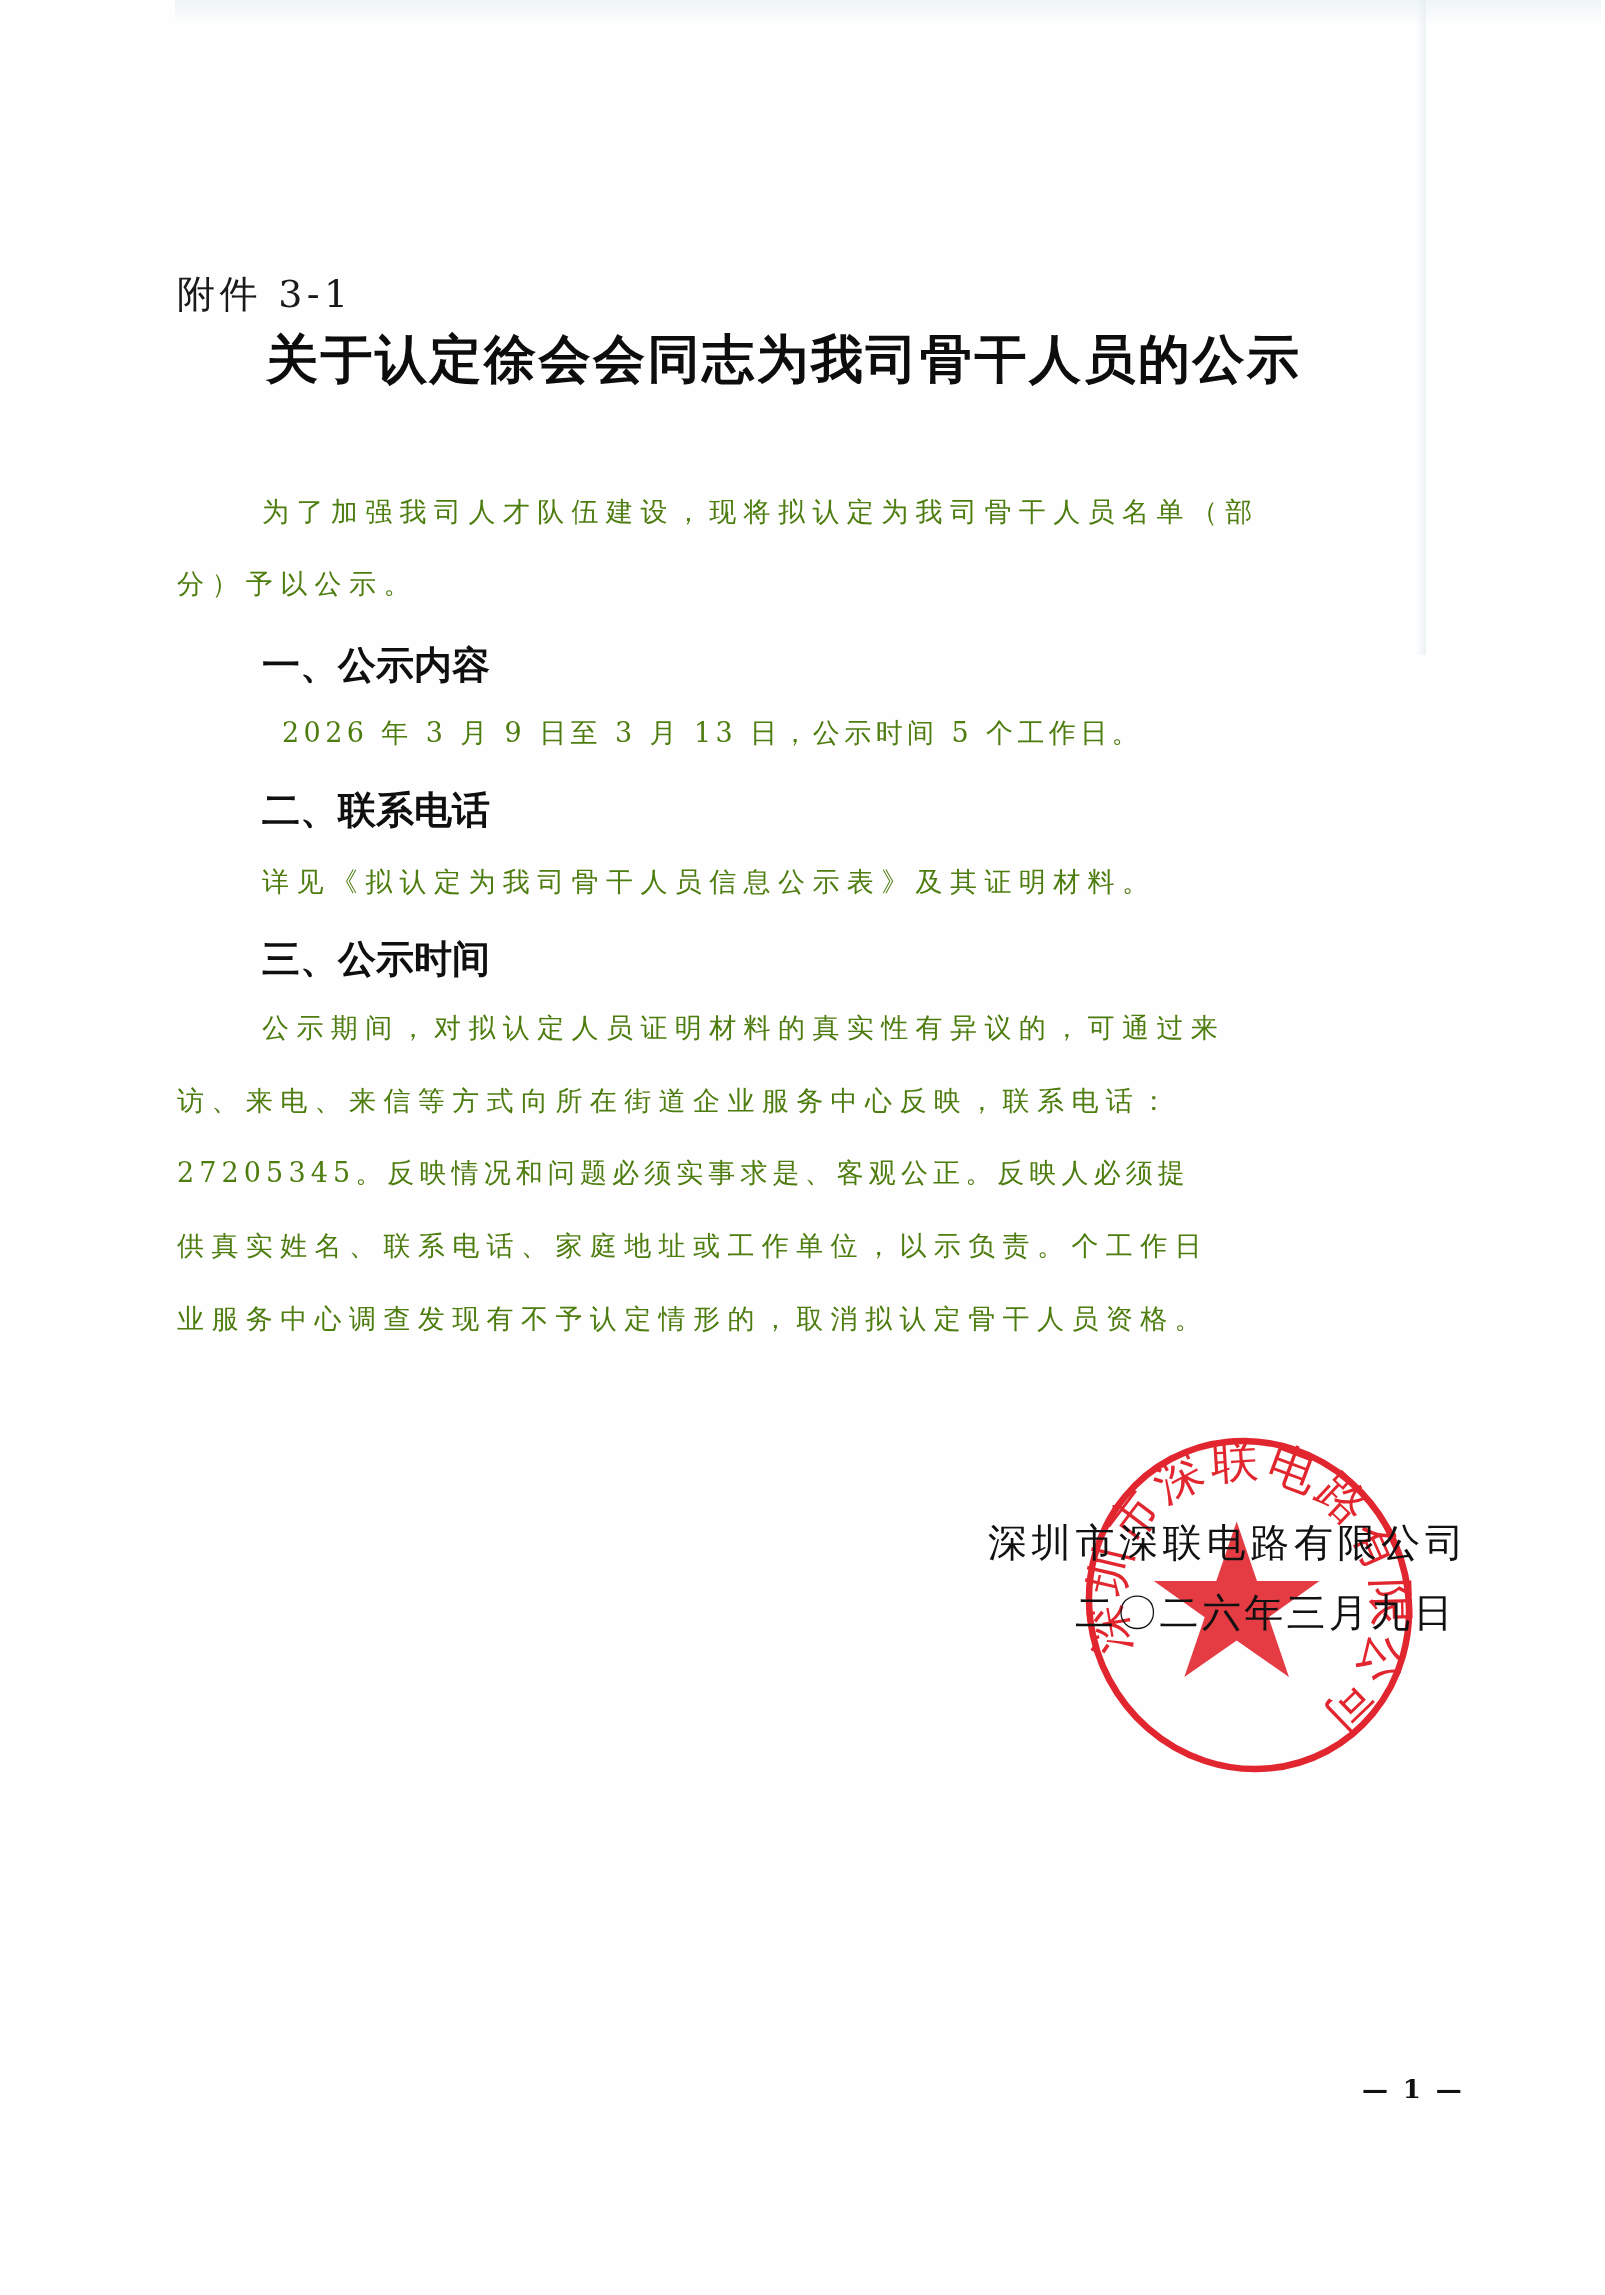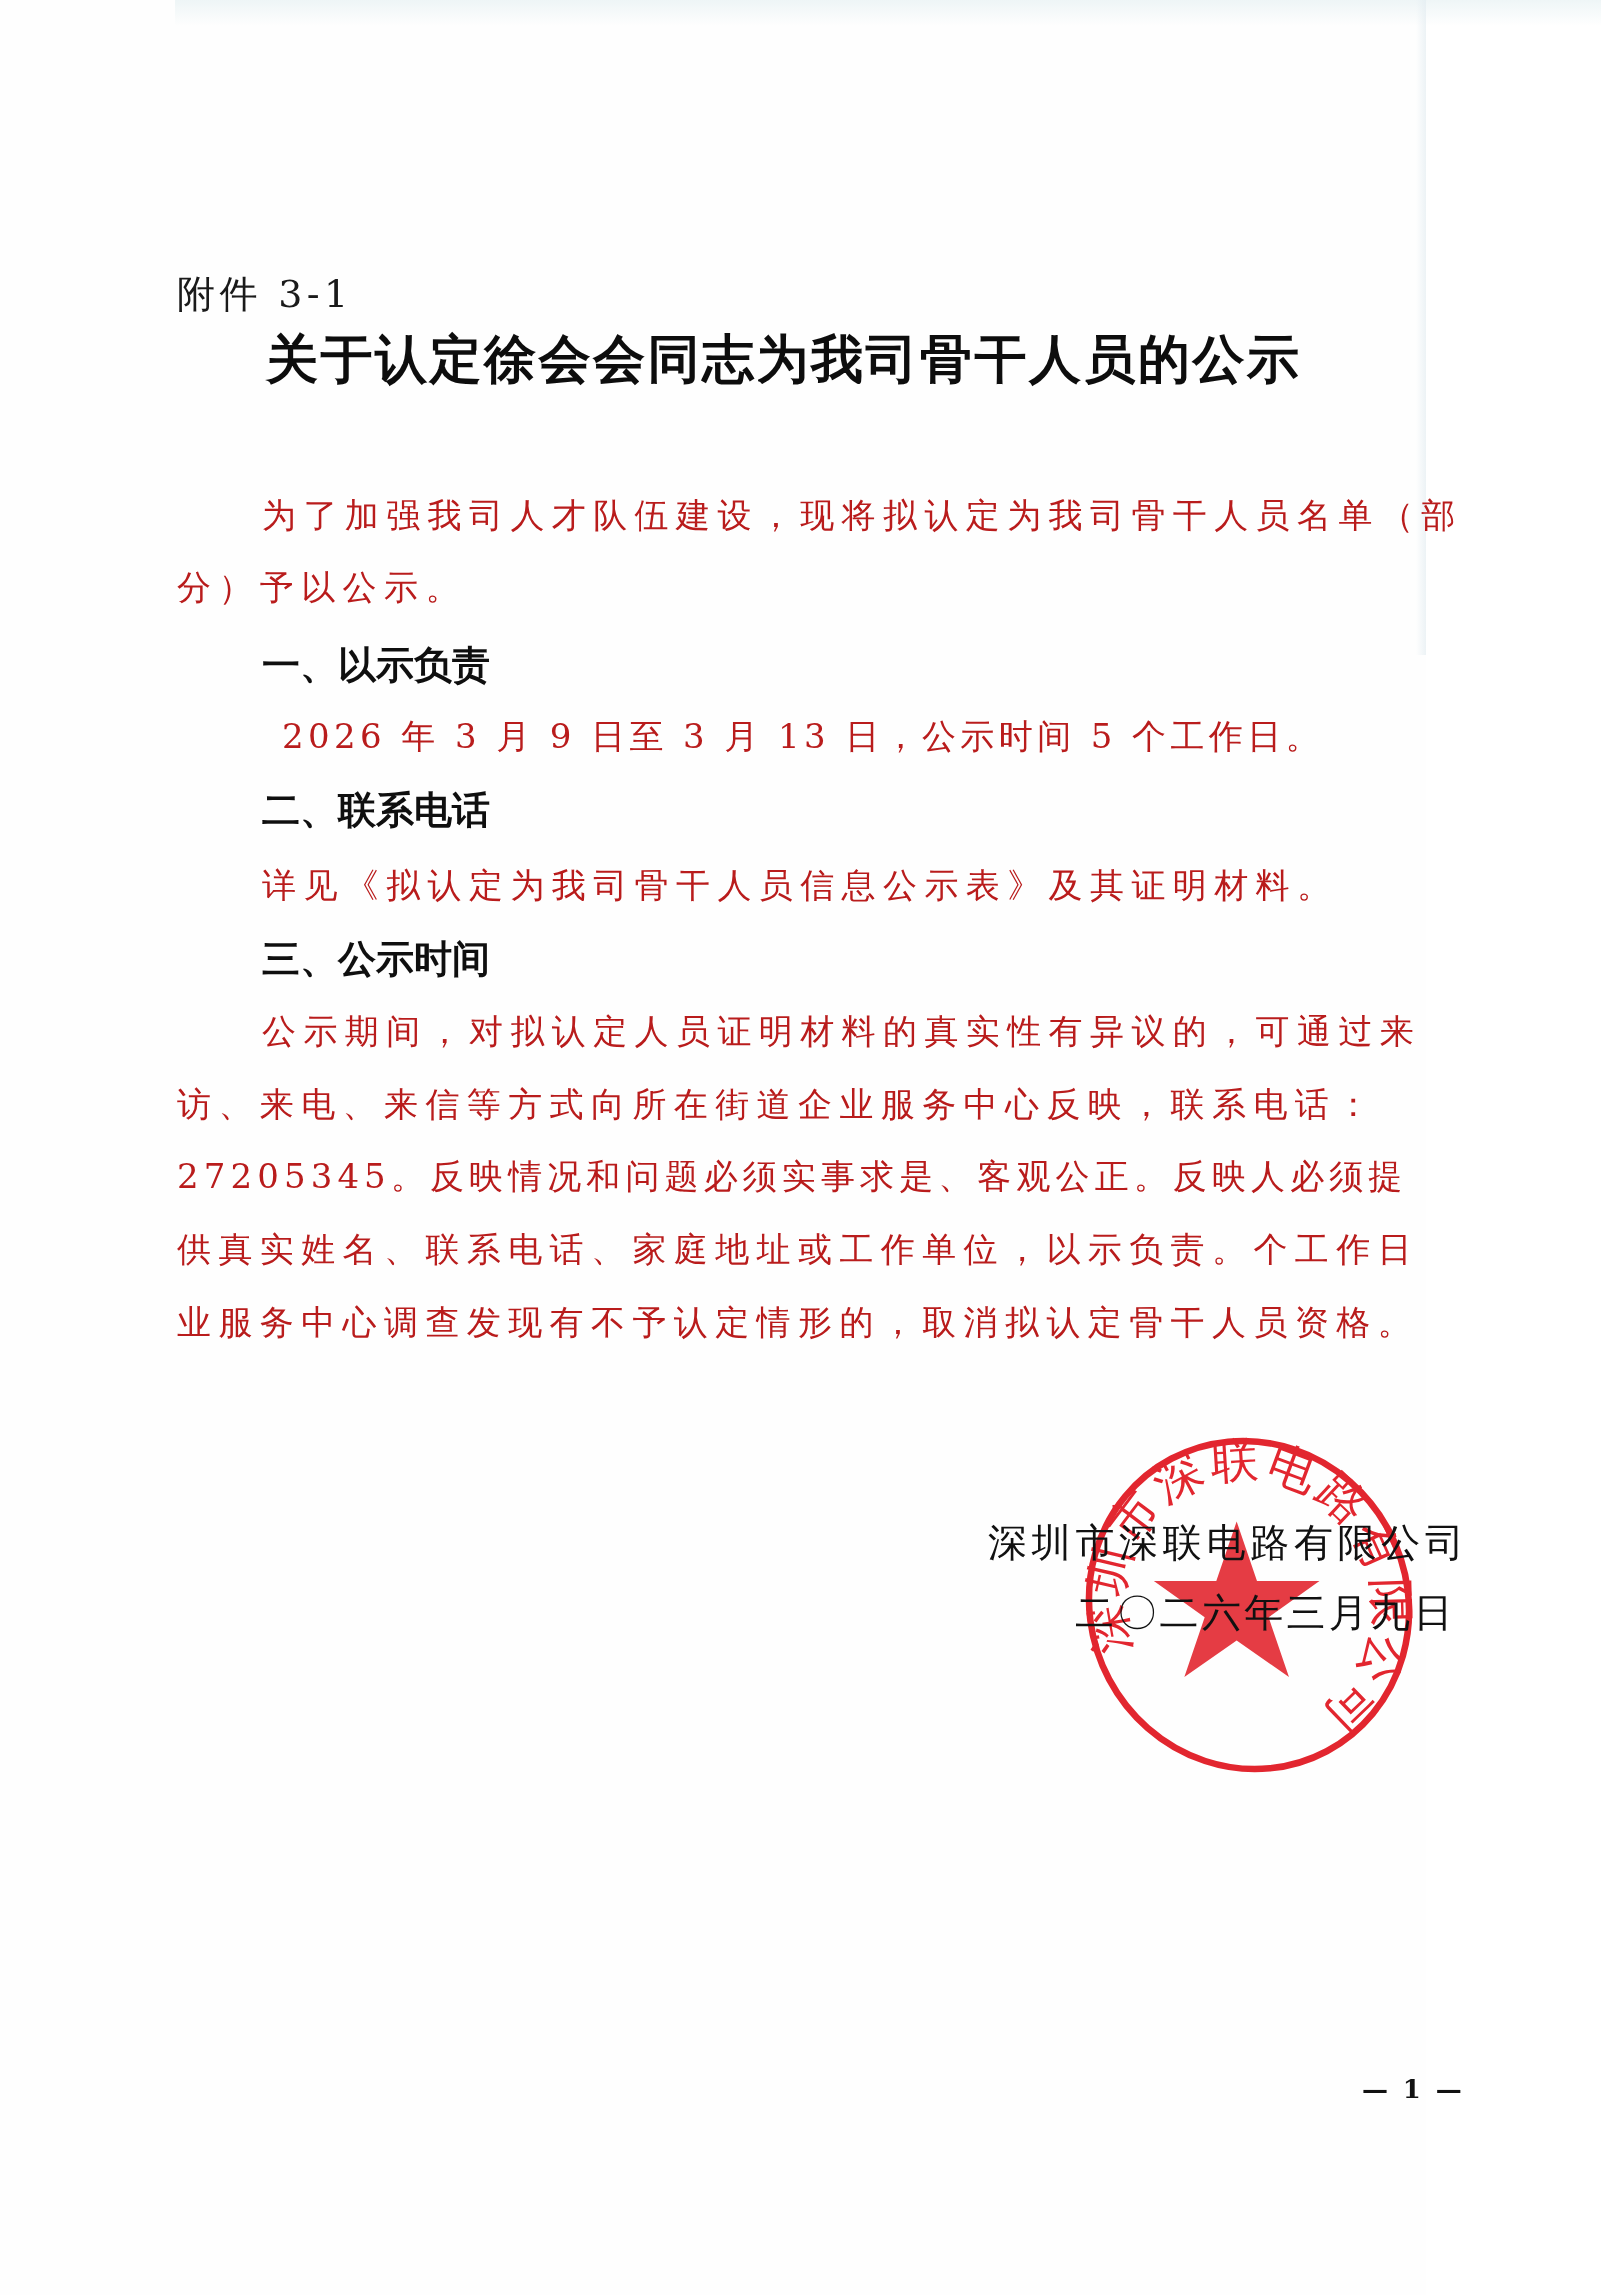--- a/index.html
+++ b/index.html
@@ -49,23 +49,23 @@
     .title {
       top: 333px;
       left: 266px;
       width: auto;
       font-size: 52px;
       font-weight: bold;
       letter-spacing: 2.5px;
       color: #0d0d0d;
     }
     .body-text {
-      font-size: 34px;
+      font-size: 27px;
       letter-spacing: 7.4px;
-      color: #b91c1c;
+      color: #4d7c0f;
     }
     .indent { left: 262px; width: 1196px; }
     .heading {
       left: 262px;
       font-family: "DejaVu Sans", "Liberation Sans", sans-serif;
       font-weight: bold;
       font-size: 38px;
       letter-spacing: 0px;
       color: #0f0f0f;
     }
@@ -105,21 +105,21 @@
   <div class="scan-top"></div>
   <div class="scan-right"></div>
 
   <div class="line attachment">附件 3-1</div>
 
   <div class="line title">关于认定徐会会同志为我司骨干人员的公示</div>
 
   <div class="line body-text indent" style="top:498px;">为了加强我司人才队伍建设，现将拟认定为我司骨干人员名单（部</div>
   <div class="line body-text" style="top:570px;">分）予以公示。</div>
 
-  <div class="line heading" style="top:646px;">一、以示负责</div>
+  <div class="line heading" style="top:646px;">一、公示内容</div>
   <div class="line body-text indent" style="top:719px; letter-spacing:4.4px;margin-left:20px;">2026 年 3 月 9 日至 3 月 13 日，公示时间 5 个工作日。</div>
 
   <div class="line heading" style="top:791px;">二、联系电话</div>
   <div class="line body-text indent" style="top:868px;">详见《拟认定为我司骨干人员信息公示表》及其证明材料。</div>
 
   <div class="line heading" style="top:940px;">三、公示时间</div>
   <div class="line body-text indent" style="top:1014px;">公示期间，对拟认定人员证明材料的真实性有异议的，可通过来</div>
   <div class="line body-text" style="top:1087px;">访、来电、来信等方式向所在街道企业服务中心反映，联系电话：</div>
   <div class="line body-text" style="top:1159px; letter-spacing:5.1px;">27205345。反映情况和问题必须实事求是、客观公正。反映人必须提</div>
   <div class="line body-text" style="top:1232px;">供真实姓名、联系电话、家庭地址或工作单位，以示负责。个工作日</div>

